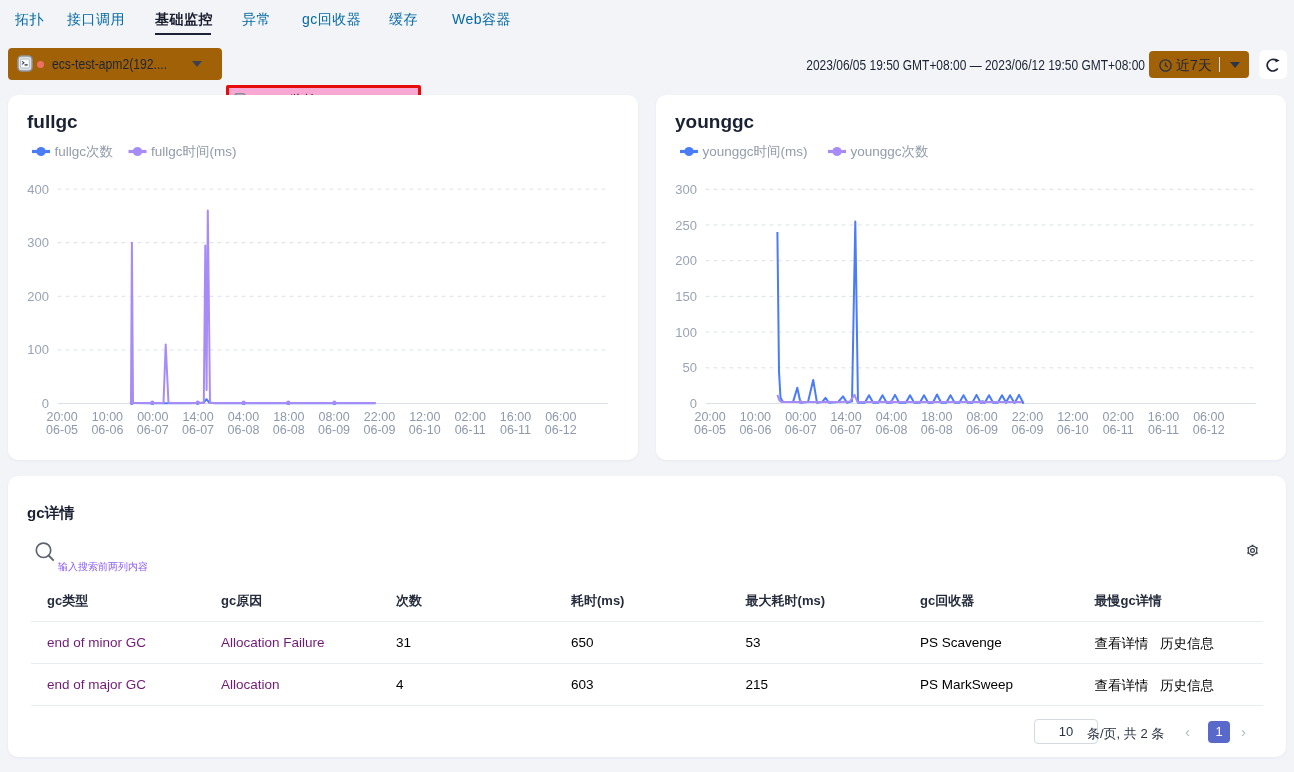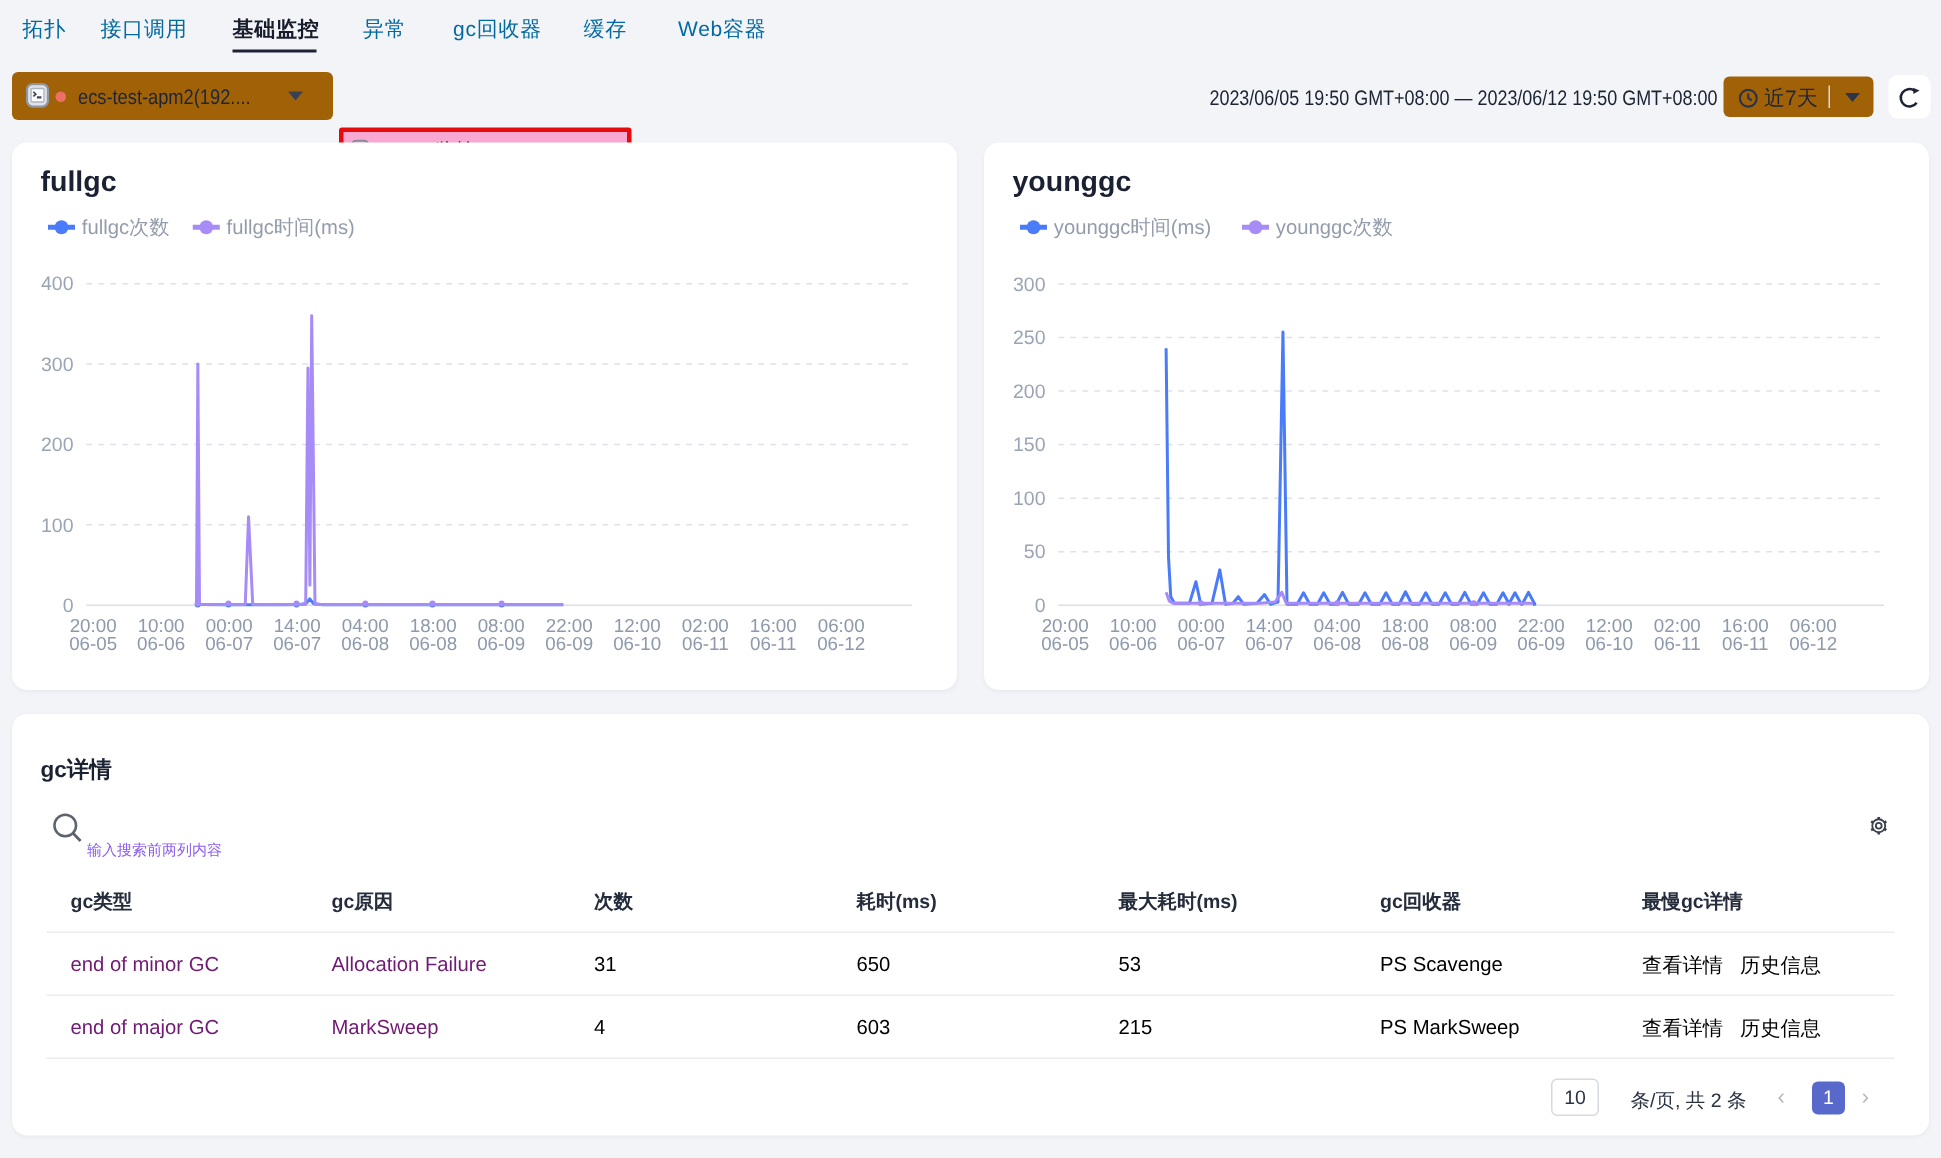--- a/index.html
+++ b/index.html
@@ -215,28 +215,28 @@
       <span class="link" style="left:388px;">31</span>
       <span class="link" style="left:563px;">650</span>
       <span class="link" style="left:737.6px;">53</span>
       <span class="link" style="left:912px;">PS Scavenge</span>
       <span class="link" style="left:1086.6px;">查看详情</span>
       <span class="link" style="left:1152px;">历史信息</span>
   </div>
   <div class="abs" style="left:23px;top:187px;width:1232px;height:1px;background:#e9ecf1;"></div>
   <div class="abs trow" style="top:201px;">
     <span style="left:39px;">end of major GC</span>
-      <span style="left:213px;">MarkSweep</span>
+      <span style="left:213px;">Allocation</span>
       <span class="link" style="left:388px;">4</span>
       <span class="link" style="left:563px;">603</span>
       <span class="link" style="left:737.6px;">215</span>
       <span class="link" style="left:912px;">PS MarkSweep</span>
       <span class="link" style="left:1086.6px;">查看详情</span>
       <span class="link" style="left:1152px;">历史信息</span>
   </div>
   <div class="abs" style="left:23px;top:229px;width:1232px;height:1px;background:#e9ecf1;"></div>
 
-  <div class="abs" style="left:1026px;top:243px;width:32px;height:25px;border:1px solid #d5d9e2;border-radius:4px;background:#fff;text-align:center;font-size:13px;color:#2a3242;line-height:23px;">10</div>
+  <div class="abs" style="left:1026px;top:243px;width:64px;height:25px;border:1px solid #d5d9e2;border-radius:4px;background:#fff;text-align:center;font-size:13px;color:#2a3242;line-height:23px;">10</div>
   <div class="abs" style="left:1079px;top:249px;font-size:13px;color:#2a3242;">条/页, 共 2 条</div>
   <div class="abs" style="left:1177px;top:247px;font-size:15px;color:#b3b9c4;">‹</div>
   <div class="abs" style="left:1200px;top:245px;width:22px;height:22px;background:#5968cb;border-radius:4px;color:#fff;font-size:13px;text-align:center;line-height:22px;">1</div>
   <div class="abs" style="left:1233px;top:247px;font-size:15px;color:#b3b9c4;">›</div>
 </div>
 
 </body></html>

